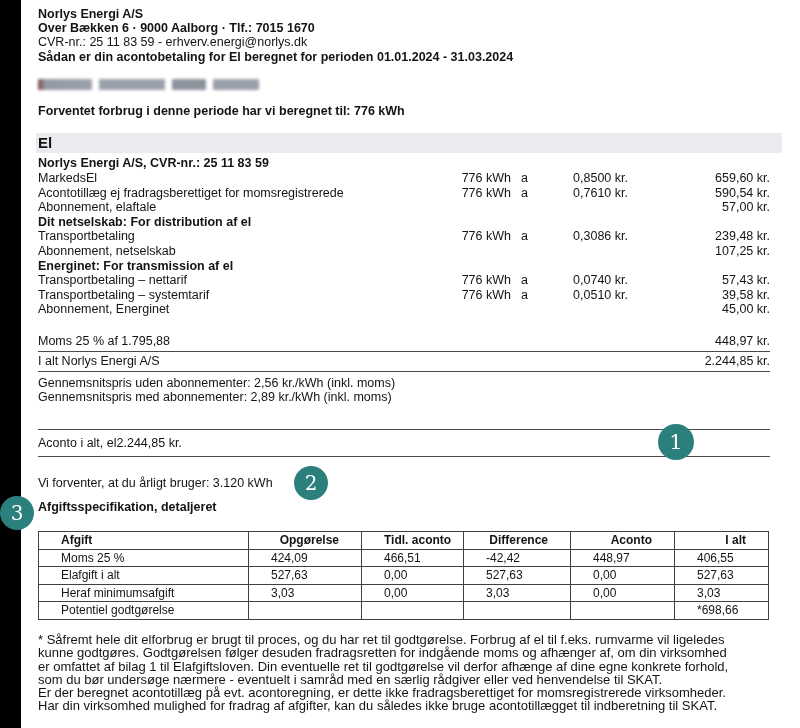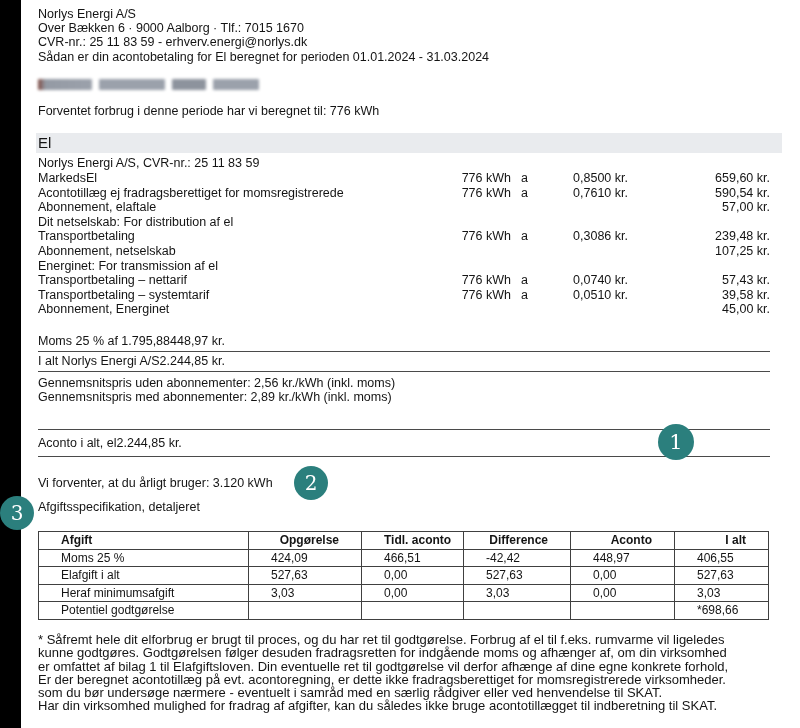--- a/index.html
+++ b/index.html
@@ -1,21 +1,21 @@
 <!DOCTYPE html>
 <html><head>
 <meta charset="utf-8">
 <style>
   html,body{margin:0;padding:0}
   body{
     width:800px;height:728px;position:relative;overflow:hidden;
     background:#ffffff;color:#141414;
     font-family:"Liberation Sans",sans-serif;font-size:12.5px;
   }
-  .b{font-weight:normal}
+  .b{font-weight:bold}
   .left-strip{position:absolute;left:0;top:0;width:21px;height:728px;background:#000}
 
   .hdr{position:absolute;left:38px;top:7px;line-height:14.2px}
 
   .redacted{position:absolute;left:38px;top:79px;display:flex;gap:7px;filter:blur(1.6px)}
   .redacted span{height:11px;border-radius:1px;background:#9ba1ab;display:block}
   .redacted span:nth-child(1){width:54px;background:linear-gradient(90deg,#7e4a42 0%,#949aa4 14%,#9ba1ab 100%)}
   .redacted span:nth-child(2){width:66px}
   .redacted span:nth-child(3){width:34px;background:#8d939d}
   .redacted span:nth-child(4){width:46px}
@@ -25,21 +25,21 @@
   .el-bar{position:absolute;left:36px;top:133px;width:746px;height:20px;box-sizing:border-box;
     background:#e9ebee;font-size:15px;line-height:20px;padding-left:2px}
   .supplier{position:absolute;left:38px;top:156px}
 
   .items{position:absolute;left:38px;top:171px;width:732px}
   .irow{display:grid;grid-template-columns:1fr 93px 27px 90px 142px;height:14.6px;line-height:14.6px}
   .irow .qty,.irow .rate,.irow .amt{text-align:right}
   .irow .per{text-align:center}
 
   .sums{position:absolute;left:38px;top:334px;width:732px}
-  .sumrow{display:flex;line-height:15px;
+  .sumrow{display:flex;justify-content:space-between;line-height:15px;
     padding-bottom:2px;border-bottom:1.8px solid #4a4a4a}
   .sumrow.second{padding-top:2px}
   .avg{line-height:14px}
   .avg.first{margin-top:4px}
 
   .aconto{position:absolute;left:38px;top:429px;width:732px;height:26px;
     border-top:1.8px solid #4a4a4a;border-bottom:1.8px solid #4a4a4a;
     display:flex;align-items:center;}
 
   .annual{position:absolute;left:38px;top:476px}
@@ -237,22 +237,22 @@
           <td></td>
           <td>*698,66</td>
         </tr>
       </tbody>
   </table>
 
   <div class="footnote">
       <div>* Såfremt hele dit elforbrug er brugt til proces, og du har ret til godtgørelse. Forbrug af el til f.eks. rumvarme vil ligeledes</div>
       <div>kunne godtgøres. Godtgørelsen følger desuden fradragsretten for indgående moms og afhænger af, om din virksomhed</div>
       <div>er omfattet af bilag 1 til Elafgiftsloven. Din eventuelle ret til godtgørelse vil derfor afhænge af dine egne konkrete forhold,</div>
+      <div>som du bør undersøge nærmere - eventuelt i samråd med en særlig rådgiver eller ved henvendelse til SKAT.</div>
       <div>Er der beregnet acontotillæg på evt. acontoregning, er dette ikke fradragsberettiget for momsregistrerede virksomheder.</div>
-      <div>som du bør undersøge nærmere - eventuelt i samråd med en særlig rådgiver eller ved henvendelse til SKAT.</div>
       <div>Har din virksomhed mulighed for fradrag af afgifter, kan du således ikke bruge acontotillægget til indberetning til SKAT.</div>
     </div>
 
   <div class="callout c1">1</div>
   <div class="callout c2">2</div>
   <div class="callout c3">3</div>
 
 </div>
 
 </body></html>

